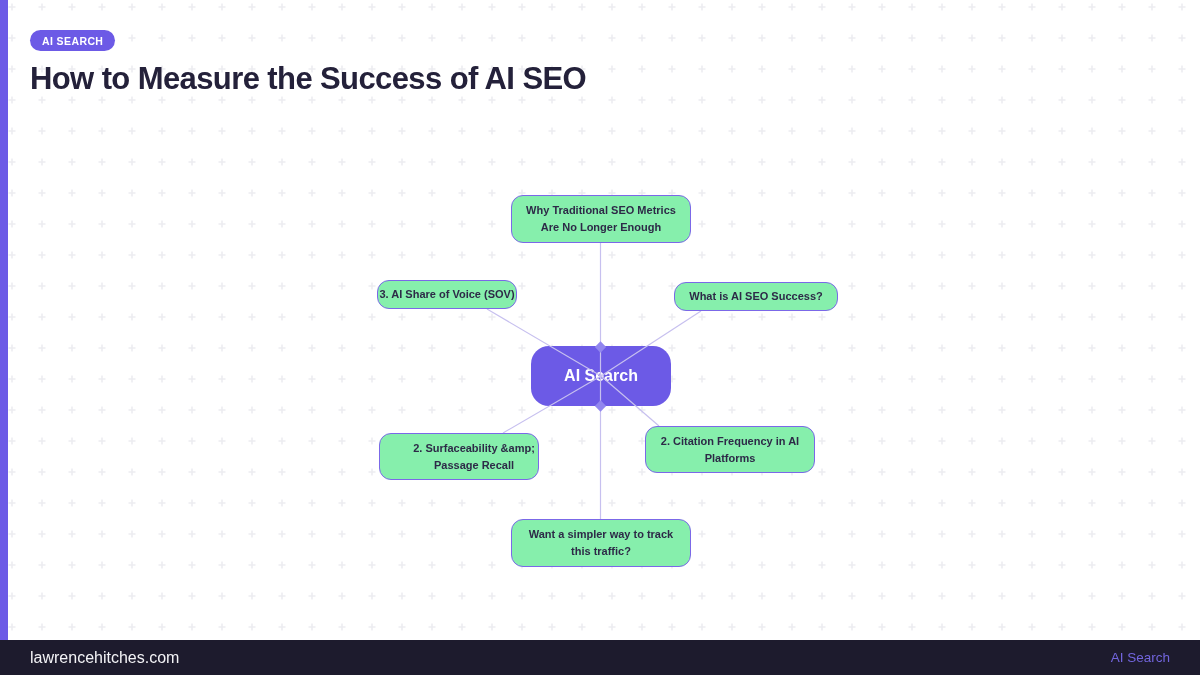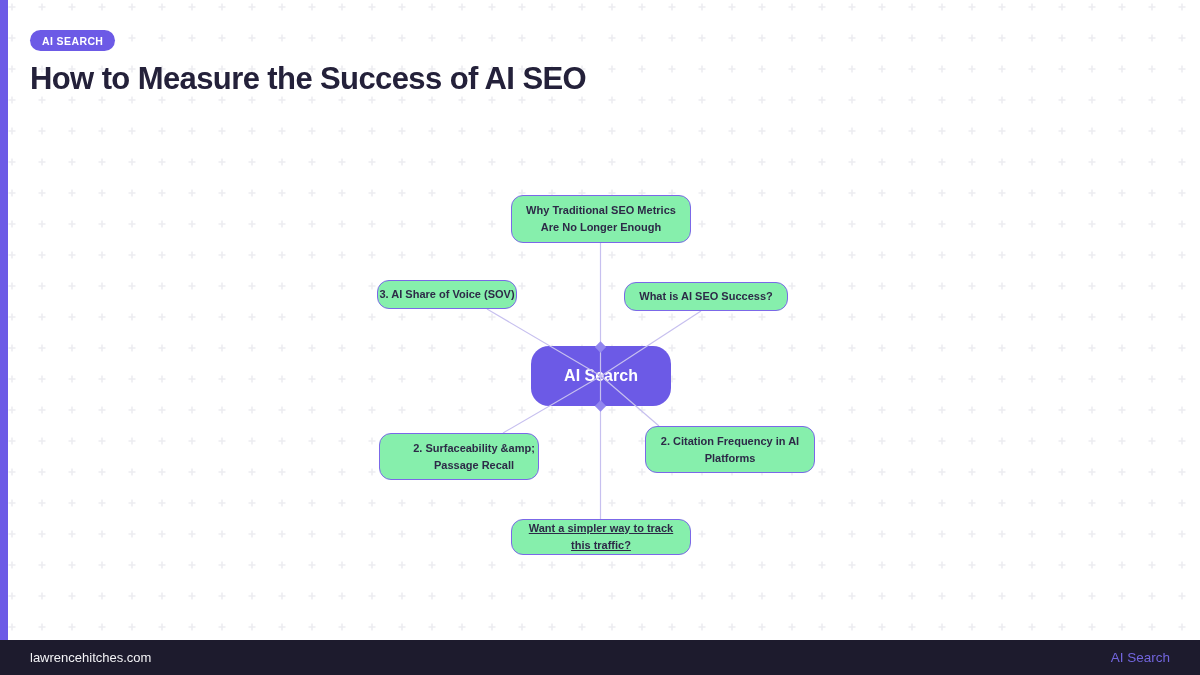--- a/index.html
+++ b/index.html
@@ -27,38 +27,38 @@
   
   .node{
     position:absolute;z-index:3;box-sizing:border-box;
     display:flex;align-items:center;justify-content:center;
     background:#86efac;border:1.4px solid #7b68e8;border-radius:12px;
     color:#2d2a47;font-size:11px;font-weight:600;line-height:17px;
     text-align:center;white-space:pre;
   }
   .n-top{left:511px;top:195px;width:180px;height:48px;}
   .n-left{left:377px;top:280px;width:140px;height:29px;}
-  .n-right{left:624px;top:282px;width:164px;height:29px;}
+  .n-right{left:674px;top:282px;width:164px;height:29px;}
   .n-bl{left:379px;top:433px;width:160px;height:47px;padding-left:30px;}
   .n-br{left:645px;top:426px;width:170px;height:47px;}
-  .n-bottom{left:511px;top:519px;width:180px;height:36px;text-decoration:underline;}
+  .n-bottom{left:511px;top:519px;width:180px;height:48px;}
   .center-node{
     position:absolute;z-index:1;left:531px;top:346px;width:140px;height:60px;
     background:#6c5ae6;border-radius:18px;
     display:flex;align-items:center;justify-content:center;
     color:#ffffff;font-size:16px;font-weight:700;
   }
   .connectors{position:absolute;left:0;top:0;z-index:2;pointer-events:none;}
   
   .footer{
     position:absolute;left:0;bottom:0;width:100%;height:35px;z-index:5;
     background:#1d1b2d;box-sizing:border-box;padding:0 30px;
     display:flex;align-items:center;justify-content:space-between;
   }
-  .footer-left{color:#f3f3f6;font-size:13px;}
+  .footer-left{color:#f3f3f6;font-size:16px;}
   .footer-right{color:#7265dd;font-size:13.5px;}
 </style>
 </head>
 <body>
 
 <div class="page">
 
   <svg class="bg-grid" width="1200" height="640" aria-hidden="true">
     <defs>
       <pattern id="plusgrid" width="30" height="31" patternUnits="userSpaceOnUse">

